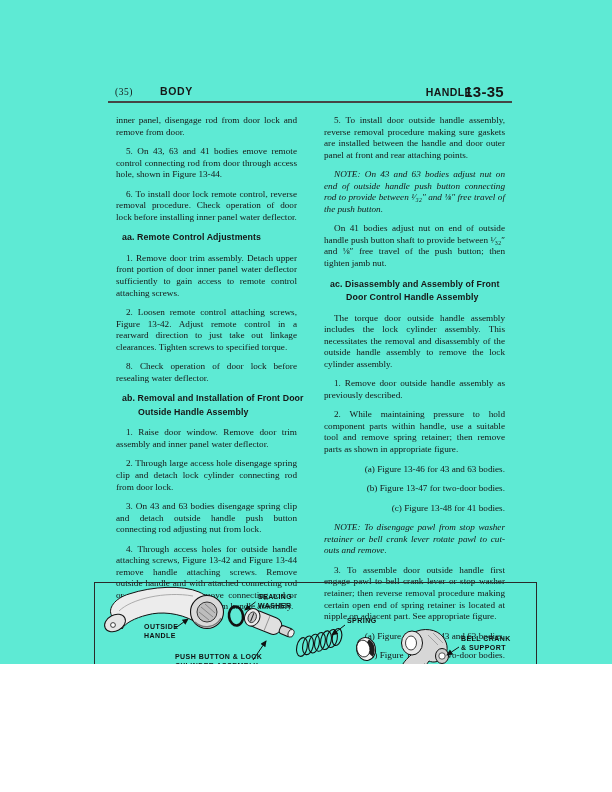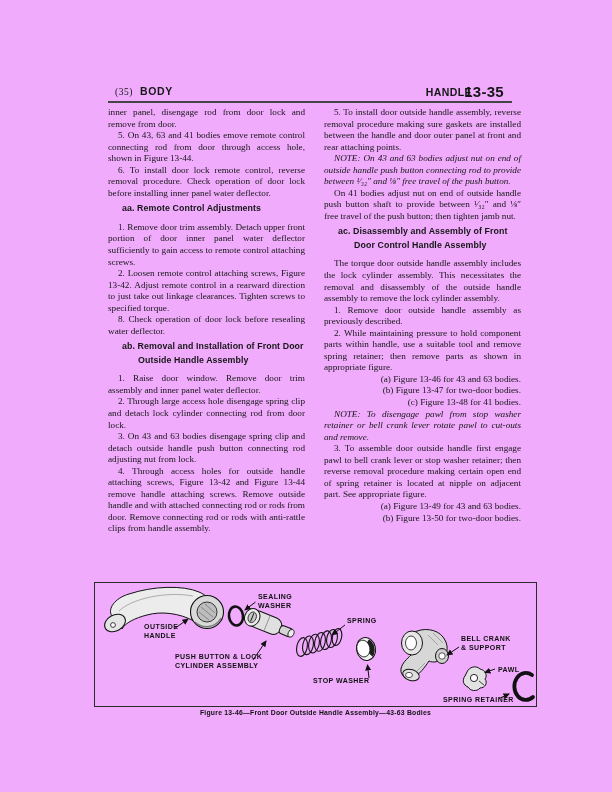--- a/index.html
+++ b/index.html
@@ -1,31 +1,31 @@
 <!DOCTYPE html>
 <html><head>
 <meta charset="utf-8">
 <style>
   html,body { margin:0; padding:0; background:#ffffff; }
   .page {
-    position:relative; width:612px; height:792px; background:#f0abfc;
+    position:relative; width:612px; height:664px; background:#5eead4;
     font-family:"Liberation Serif", serif; color:#161616; overflow:hidden;
   }
   
   .hdr { position:absolute; left:108px; top:82px; width:404px; height:20px; }
   .hdr .pageref { position:absolute; left:7px; top:5px; font-size:9.5px; letter-spacing:.5px; }
-  .hdr .section { position:absolute; left:32px; top:3px; font-family:"Liberation Sans",sans-serif; font-weight:bold; font-size:10.5px; letter-spacing:.6px; }
+  .hdr .section { position:absolute; left:52px; top:3px; font-family:"Liberation Sans",sans-serif; font-weight:bold; font-size:10.5px; letter-spacing:.6px; }
   .hdr .runtitle { position:absolute; right:40px; top:4px; font-family:"Liberation Sans",sans-serif; font-weight:bold; font-size:10.5px; letter-spacing:.4px; }
   .hdr .pagenum { position:absolute; right:8px; top:1px; font-family:Liberation Sans, sans-serif; font-weight:bold; font-size:15px; letter-spacing:.3px; }
   .hdr-rule { position:absolute; left:108px; top:101px; width:404px; height:2.2px; background:#454545; }
   
   .col { position:absolute; top:107px; width:197px; font-size:9.2px; line-height:11.55px; text-align:justify; }
   .col-left { left:108px; }
-  .col-right { left:324px; }
-  .col p { margin:0; text-indent:10px; }
+  .col-right { left:316px; }
+  .col p { margin:8px; text-indent:10px; }
   .col p.cont { text-indent:0; }
   .sec-heading {
     font-family:"Liberation Sans",sans-serif; font-weight:bold; font-size:8.8px;
     line-height:13.5px; margin:3px 0 6px; padding-left:30px; text-indent:-16px;
     text-align:left; letter-spacing:.1px;
   }
   .note { font-style:italic; margin:5px 0 5px; text-indent:10px; }
   .fig-ref { text-indent:14px; text-align:right; margin:1.5px 0 0; }
   
   .figure-box { position:absolute; left:94px; top:582px; width:441px; height:123px; border:1.2px solid #2a2a2a; box-sizing:content-box; }

